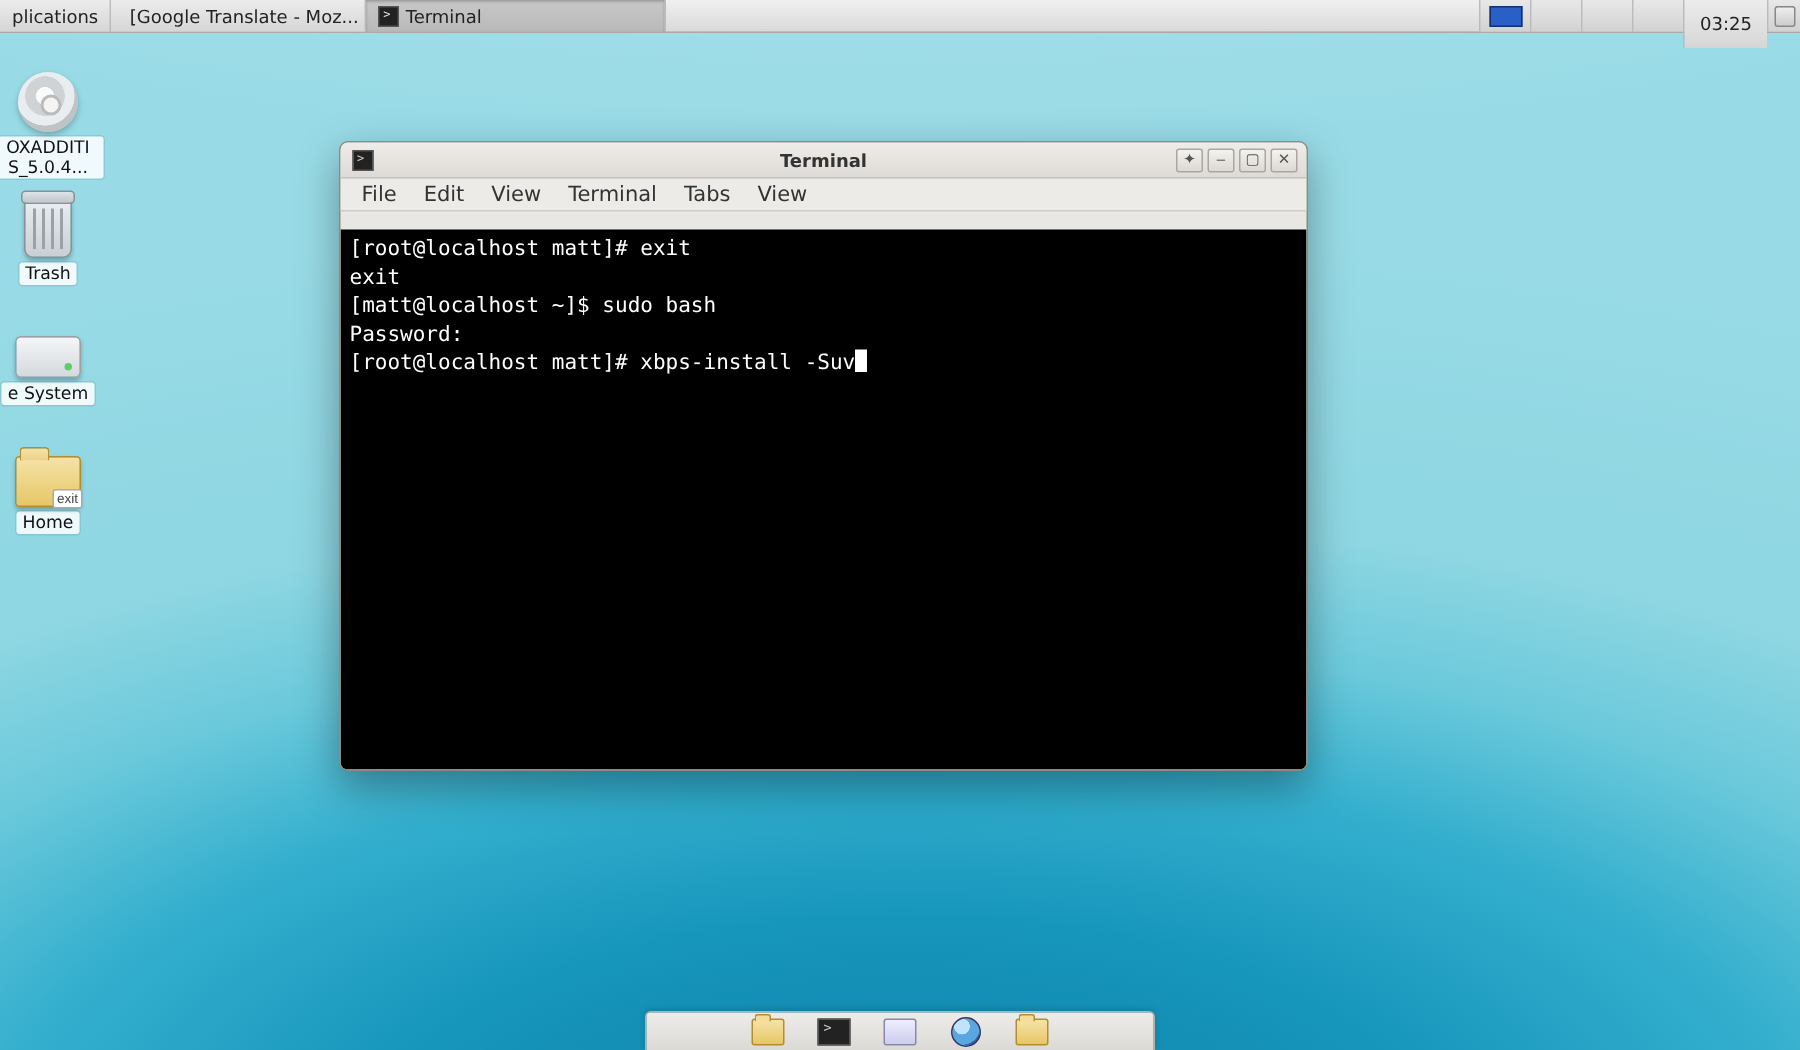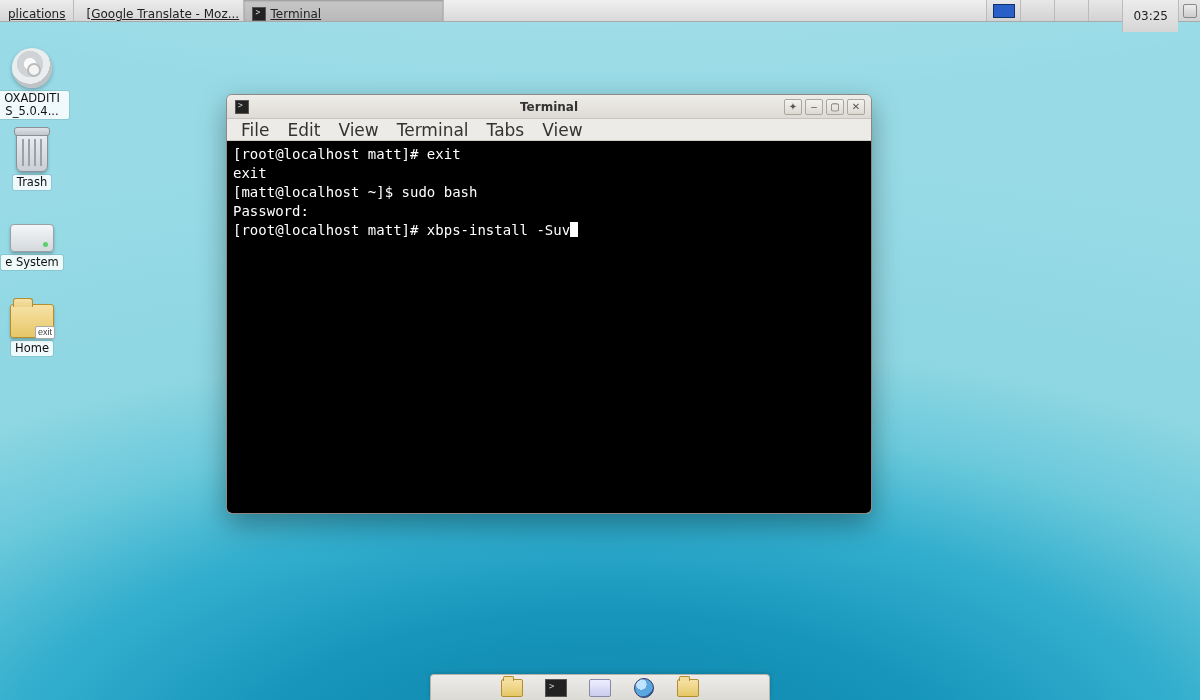--- a/index.html
+++ b/index.html
@@ -22,26 +22,25 @@
   
   #top-panel {
     position: absolute; top: 0; left: 0; right: 0; height: 22px;
     background: linear-gradient(#f0f0f0, #d9d9d9);
     border-bottom: 1px solid #aaa;
     display: flex; align-items: stretch;
     font-size: 12px; color: #222;
     z-index: 100;
   }
   .panel-btn {
-    display: flex; align-items: flex-end; gap: 4px;
+    display: flex; align-items: center; gap: 4px;
     padding: 0 8px;
     border-right: 1px solid #bbb;
     background: linear-gradient(#ececec, #d6d6d6);
     white-space: nowrap;
-    text-decoration: underline;
   }
   .panel-btn.task { min-width: 150px; max-width: 170px; overflow: hidden; }
   .panel-btn.active { background: linear-gradient(#c8c8c8, #b9b9b9); box-shadow: inset 0 1px 2px rgba(0,0,0,.25);}
   .panel-spacer { flex: 1; }
   .tray-box {
     width: 34px; border-left: 1px solid #bbb;
     background: linear-gradient(#e8e8e8, #d2d2d2);
     display:flex; align-items:center; justify-content:center;
   }
   .tray-box.blue { }
@@ -107,27 +106,27 @@
     font-size:12px; color:#333;
   }
   #termwin .titlebar .appicon{width:14px;height:14px;margin:0 6px 0 8px;background:#222;border:1px solid #555;position:relative;}
   #termwin .titlebar .appicon::after{content:">";color:#ccc;font:8px/1 monospace;position:absolute;left:2px;top:1px;}
   #termwin .titlebar .title{position:absolute;left:0;right:0;text-align:center;font-weight:600;pointer-events:none;}
   #termwin .titlebar .winbtns{margin-left:auto;display:flex;gap:3px;padding-right:6px;}
   .winbtn{width:18px;height:16px;background:linear-gradient(#f4f2ee,#dcd9d3);border:1px solid #aaa7a1;border-radius:2px;display:flex;align-items:center;justify-content:center;font:10px/1 sans-serif;color:#555;}
   #termwin .menubar{
     height:22px; background:#ecebe7; border-bottom:1px solid #cfccc6;
     display:flex; align-items:center; gap:2px; padding:0 6px;
-    font-size:17px; color:#333;
+    font-size:14px; color:#333;
   }
   .menuitem{padding:2px 8px;border-radius:3px;}
   #termwin .termbody{
     flex:1; background:#000; color:#fff;
     font: 14px/1.35 "DejaVu Sans Mono","Liberation Mono",monospace;
-    padding:4px 6px; white-space:pre; overflow:hidden; position:relative;
+    padding:4px 6px; white-space:pre; overflow:hidden; position:relative;margin-top:12px;
   }
   .cursor{display:inline-block;width:8px;height:15px;background:#fff;vertical-align:-2px;}
 
   
   #dock {
     position:absolute; left:50%; transform:translateX(-50%);
     bottom:0; height:26px; width:340px;
     background:linear-gradient(#edece9,#dcdad5);
     border:1px solid #b6b3ad; border-bottom:none;
     border-radius:4px 4px 0 0;

